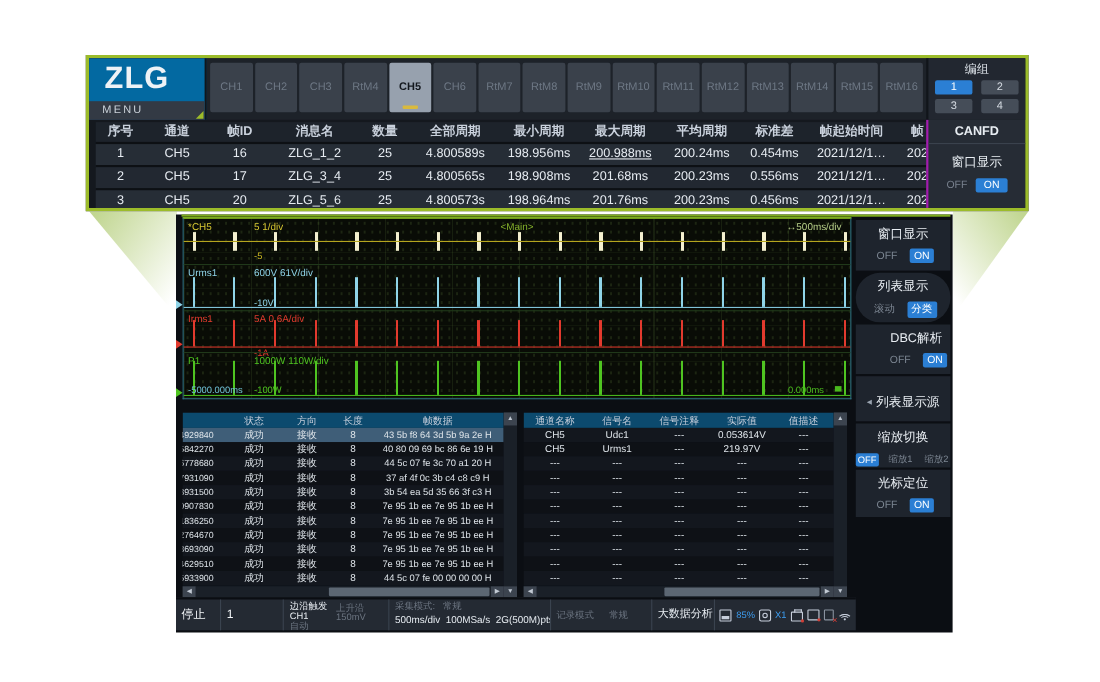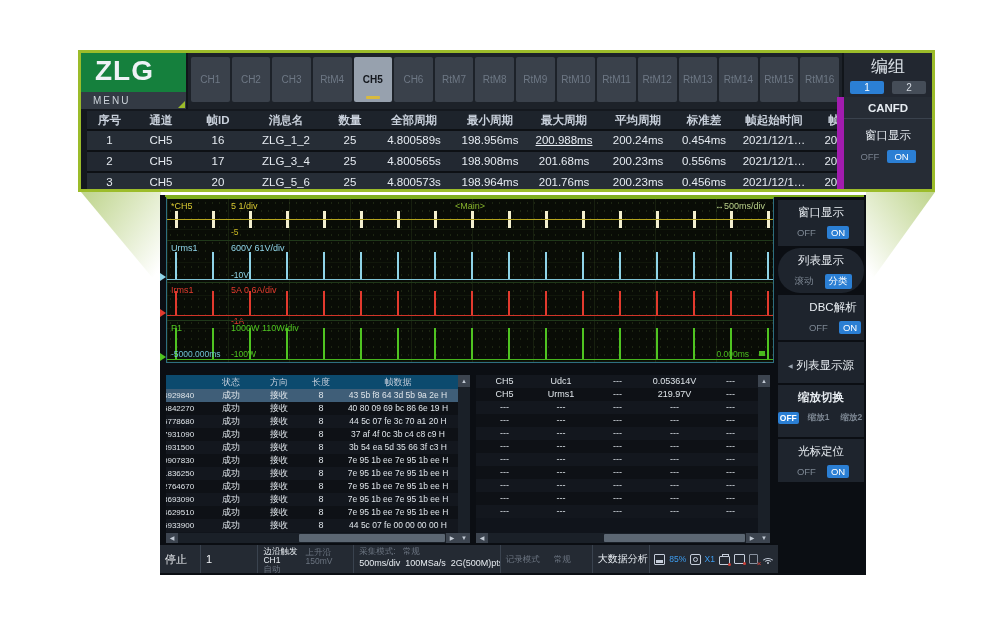--- a/index.html
+++ b/index.html
@@ -3,46 +3,46 @@
 <meta charset="utf-8">
 <style>
   html,body{margin:0;padding:0;background:#ffffff;}
   body{font-family:"Liberation Sans","DejaVu Sans",sans-serif;}
   #stage{position:relative;width:1000px;height:620px;background:#fff;overflow:hidden;}
 
   
   #magnifier{position:absolute;left:78px;top:50px;width:857px;height:142px;
     border:3px solid #9cbc2a;background:#171b21;box-sizing:border-box;z-index:3;}
   .mag-top{position:relative;height:56px;display:flex;background:#1d2229;}
-  .logo-block{position:relative;width:105px;background:#15803d;flex:0 0 auto;border-right:2px solid #11151a;}
+  .logo-block{position:relative;width:105px;background:#0369a1;flex:0 0 auto;border-right:2px solid #11151a;}
   .logo-text{color:#eef2f6;font-size:28px;font-weight:800;letter-spacing:1px;padding:2px 0 0 14px;}
   .menu-strip{position:absolute;left:0;right:0;bottom:0;height:17px;background:#333a44;color:#ccd3da;
     font-size:10px;letter-spacing:2px;line-height:17px;padding-left:12px;}
   .menu-strip::after{content:'';position:absolute;right:1px;bottom:1px;border-left:7px solid transparent;border-bottom:7px solid #9cbc2a;}
   .tab-strip{flex:1 1 auto;display:flex;gap:2px;padding:4px 3px 7px 3px;}
   .tab{flex:1 1 0;background:#3a414b;border-radius:2px;display:flex;align-items:center;justify-content:center;
     color:#6e7885;font-size:10px;position:relative;cursor:default;}
   .tab.active{background:#97a1ae;color:#13171d;font-weight:bold;}
   .tab.active::after{content:'';position:absolute;left:50%;transform:translateX(-50%);bottom:3px;width:14px;height:3px;background:#d9ba3e;border-radius:1px;}
   .group-block{flex:0 0 88px;background:#222730;border-left:2px solid #11151a;padding-top:2px;}
-  .group-title{color:#dde3e9;font-size:17px;text-align:center;}
+  .group-title{color:#dde3e9;font-size:11px;text-align:center;}
   .gbtn-grid{display:grid;grid-template-columns:34px 34px;gap:4px 8px;justify-content:center;margin-top:3px;}
   .gbtn{height:13px;background:#454d58;color:#d5dbe2;font-size:10px;line-height:13px;text-align:center;border-radius:2px;}
   .gbtn.on{background:#2b7fd4;color:#fff;}
 
   .mag-table{position:absolute;left:0;right:88px;top:56px;bottom:0;background:#14181e;overflow:hidden;padding:2px 0 0 6px;}
   .mag-table .trow{display:flex;border-bottom:2px solid #0d1014;}
   .mag-table .tcell{flex:0 0 auto;font-size:11.5px;color:#e6ebf1;text-align:center;line-height:19px;height:19px;
     overflow:hidden;white-space:nowrap;}
   .mag-table .thead{background:#1d232b;}
   .mag-table .thead .tcell{color:#c9d1dc;font-weight:bold;height:18px;line-height:18px;}
   .mag-table .trow:not(.thead){background:#262d36;}
   .mag-table .trow.odd{background:#222831;}
 
-  .canfd-panel{position:absolute;right:0;top:44px;bottom:0;width:88px;background:#262c35;border-left:7px solid #a21caf;}
+  .canfd-panel{position:absolute;right:0;top:56px;bottom:0;width:88px;background:#262c35;border-left:2px solid #a21caf;}
   .canfd-title{color:#e8edf2;font-size:11.5px;font-weight:bold;text-align:center;padding:5px 0 4px;border-bottom:1px solid #3a424d;}
   .wd-title{color:#e8edf2;font-size:11.5px;text-align:center;margin-top:9px;}
   .wd-row{display:flex;align-items:center;justify-content:center;gap:8px;margin-top:7px;}
   .wd-off{color:#79828f;font-size:9.5px;}
   .wd-on{background:#2b7fd4;color:#fff;font-size:9.5px;padding:1px 7px;border-radius:2px;}
 
   
   .beam{position:absolute;top:192px;height:96px;z-index:1;}
   #left-beam{left:81px;width:80px;background:linear-gradient(125deg,rgba(190,212,140,.95) 5%,rgba(255,255,255,0) 90%);
     clip-path:polygon(0 0,100% 0,100% 100%);}
@@ -309,21 +309,21 @@
             <span class="opt on">ON</span>
           </div>
         </div>
         <div class="side-sec" style="height: 41px;">
           <div class="nav-row" style="padding-bottom: 0px;">
             <span class="nav-arrow">◀</span>
             <span class="side-title">列表显示源</span>
           </div>
           <div class="side-value">CH5</div>
         </div>
-        <div class="side-sec small-opts" style="height: 52px; font-weight: bold;">
+        <div class="side-sec small-opts" style="height: 40px;">
           <div class="side-title center">缩放切换</div>
           <div class="side-opts">
             <span class="opt on">OFF</span>
             <span class="opt">缩放1</span>
             <span class="opt">缩放2</span>
           </div>
         </div>
         <div class="side-sec" style="height: 43px;">
           <div class="side-title center">光标定位</div>
           <div class="side-opts">
@@ -429,20 +429,27 @@
         <div class="strack">
             <div class="sthumb"></div>
           </div>
         <div class="sbtn">▶</div>
         <div class="sbtn">▼</div>
       </div>
     </div>
 
     <div class="tbl" style="left:316px;top:180px;width:294px;height:168px;">
       <div class="tbl-main">
+          <div class="trow thead">
+            <div class="tcell" style="width: 57px;">通道名称</div>
+            <div class="tcell" style="width: 56px;">信号名</div>
+            <div class="tcell" style="width: 57px;">信号注释</div>
+            <div class="tcell" style="width: 57px;">实际值</div>
+            <div class="tcell" style="width: 55px;">值描述</div>
+          </div>
           <div class="trow">
             <div class="tcell" style="width: 57px;">CH5</div>
             <div class="tcell" style="width: 56px;">Udc1</div>
             <div class="tcell" style="width: 57px;">---</div>
             <div class="tcell" style="width: 57px;">0.053614V</div>
             <div class="tcell" style="width: 55px;">---</div>
           </div>
           <div class="trow odd">
             <div class="tcell" style="width: 57px;">CH5</div>
             <div class="tcell" style="width: 56px;">Urms1</div>

